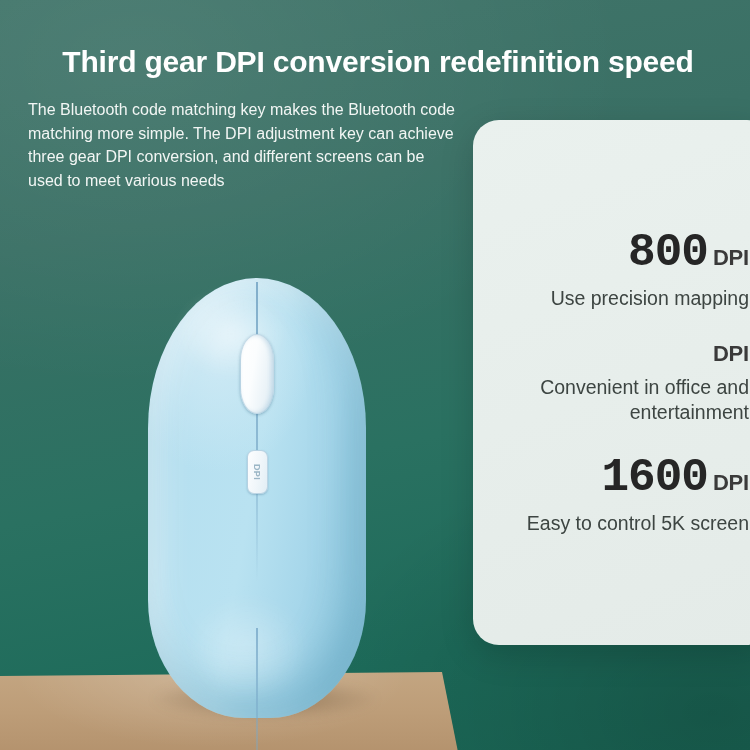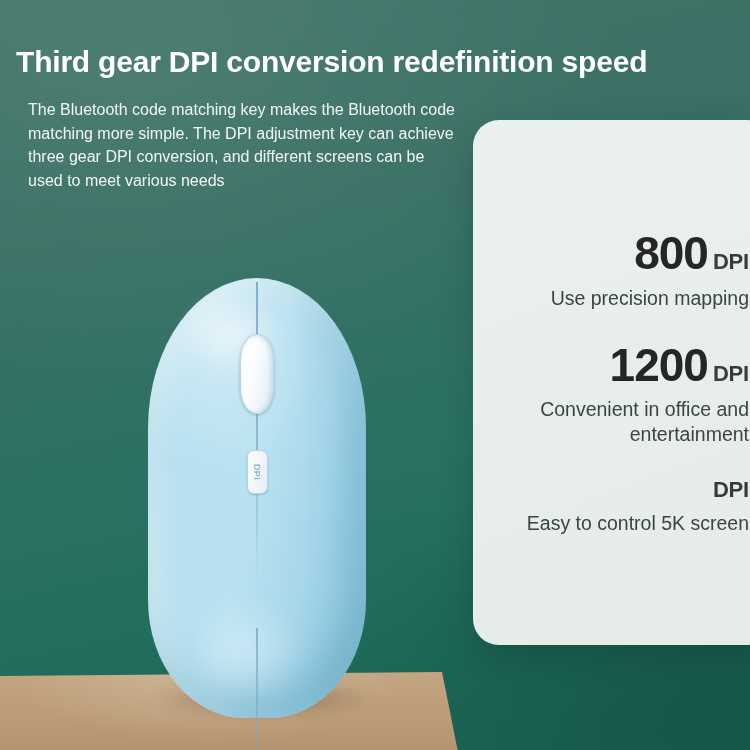--- a/index.html
+++ b/index.html
@@ -53,28 +53,29 @@
     width: 230px;
     height: 42px;
     border-radius: 50%;
     background: radial-gradient(50% 50% at 50% 50%, rgba(90,66,40,0.55) 0%, rgba(90,66,40,0.22) 55%, rgba(90,66,40,0) 100%);
     filter: blur(5px);
   }
 
   
   .headline {
     position: absolute;
-    left: 16px;
+    left: 28px;
     top: 24px;
     width: 700px;
     color: #ffffff;
     font-size: 30px;
     font-weight: 700;
     letter-spacing: -0.2px;
     line-height: 1.18;
+    text-align: center;
   }
   .body-copy {
     position: absolute;
     left: 28px;
     top: 82px;
     width: 430px;
     color: #f2f6f4;
     font-size: 16px;
     font-weight: 400;
     line-height: 1.48;
@@ -197,20 +198,21 @@
     align-items: baseline;
     justify-content: flex-end;
     gap: 5px;
   }
   .spec-number {
     font-size: 46px;
     font-weight: 700;
     color: #262626;
     letter-spacing: -1px;
     line-height: 1.05;
+    font-family: Liberation Mono, monospace;
   }
   .spec-unit {
     font-size: 22px;
     font-weight: 600;
     color: #3a3a3a;
     letter-spacing: -0.2px;
   }
   .spec-desc {
     margin-top: 8px;
     font-size: 19.5px;
@@ -251,28 +253,28 @@
     <div class="spec-item">
       <div class="spec-value-row">
         <span class="spec-number">800</span>
         <span class="spec-unit">DPI</span>
       </div>
       <div class="spec-desc">Use precision mapping</div>
     </div>
 
     <div class="spec-item">
       <div class="spec-value-row">
-        <span class="spec-number">1200</span>
         <span class="spec-unit">DPI</span>
       </div>
       <div class="spec-desc">Convenient in office and entertainment</div>
     </div>
 
     <div class="spec-item">
       <div class="spec-value-row">
+        <span class="spec-number">1600</span>
         <span class="spec-unit">DPI</span>
       </div>
       <div class="spec-desc">Easy to control 5K screen</div>
     </div>
 
   </div>
 
 </div>
 
 </body></html>

